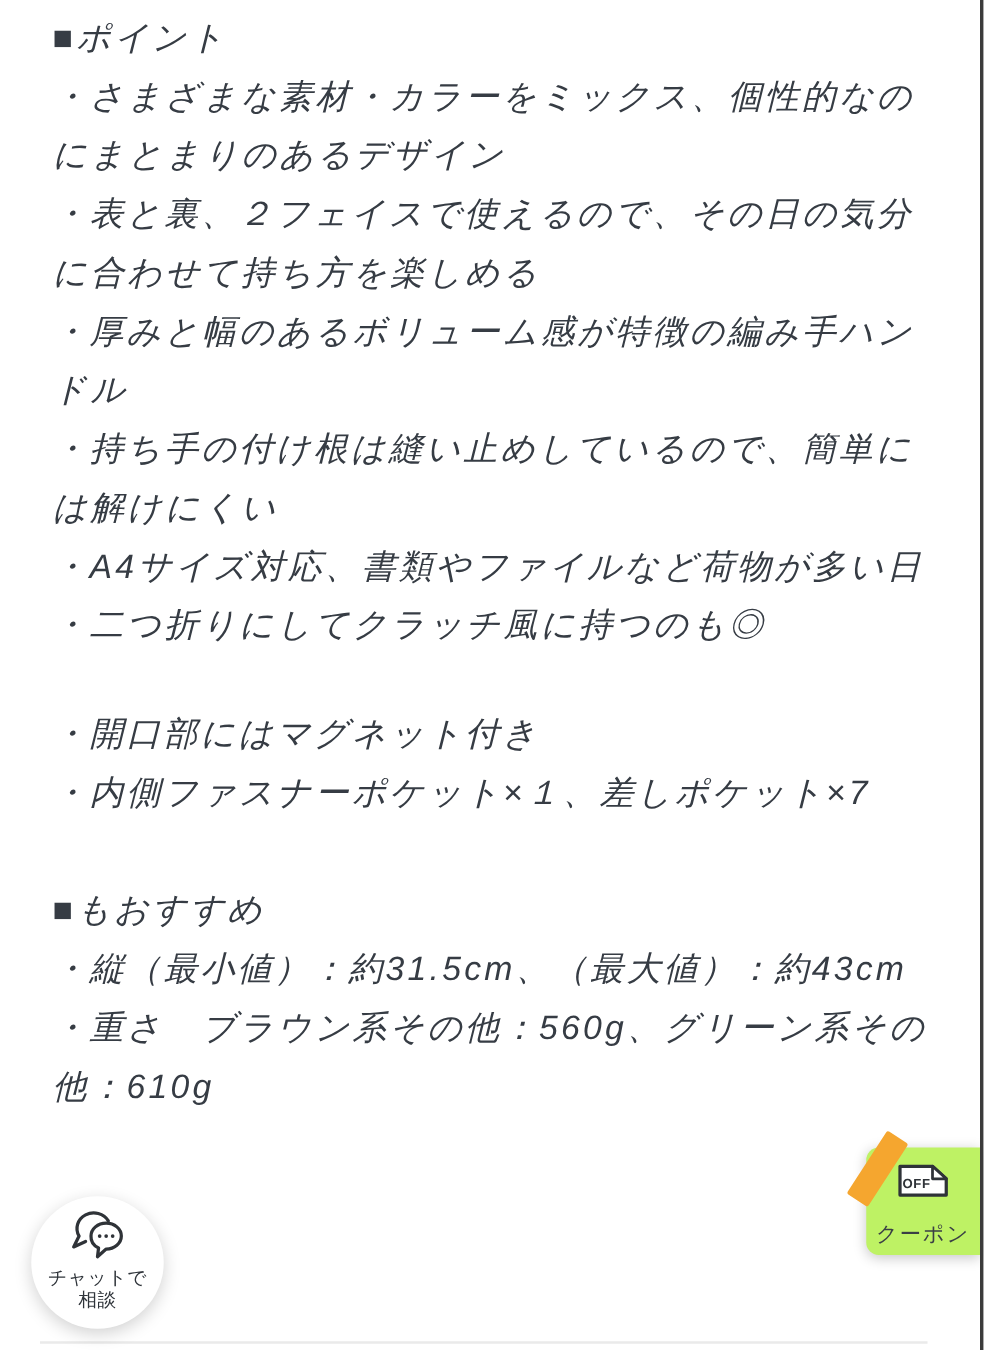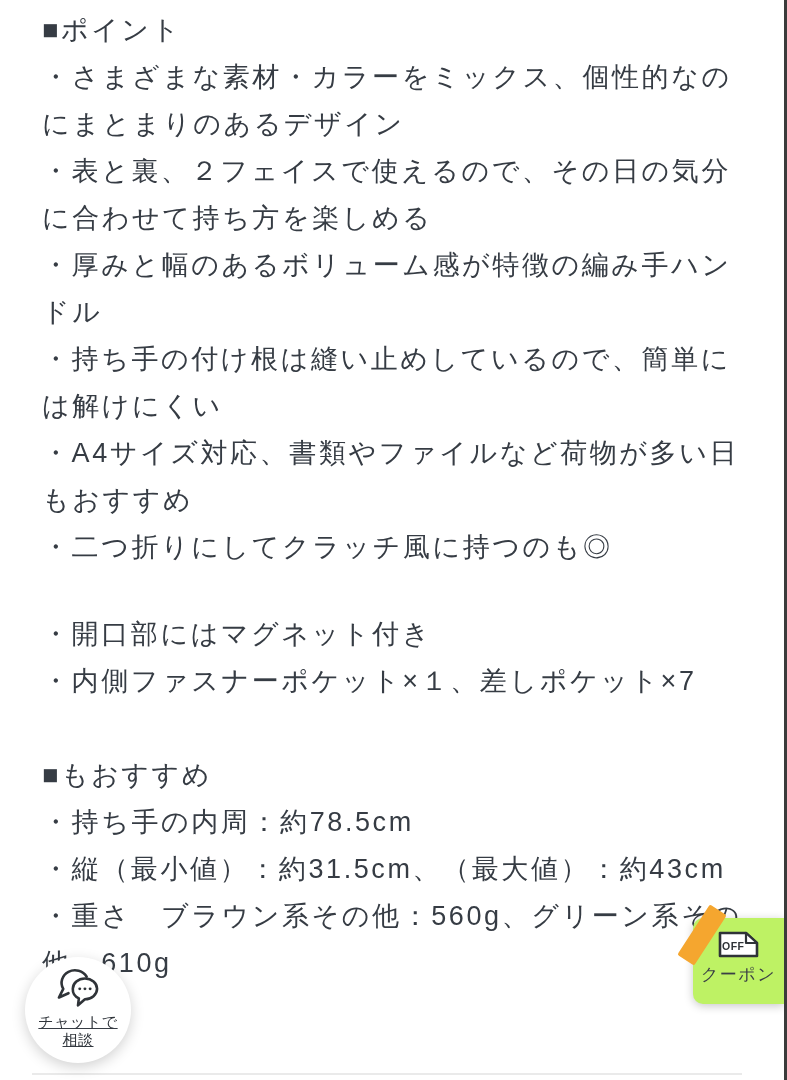--- a/index.html
+++ b/index.html
@@ -1,74 +1,72 @@
 <!DOCTYPE html>
 <html><head>
 <meta charset="utf-8">
 <style>
   html,body{margin:0;padding:0;background:#fff;}
   .screen{
     position:relative; width:787px; height:1080px; background:#ffffff;
     overflow:hidden; font-family:"Liberation Sans", sans-serif; color:#363c44;
   }
-  .content{position:absolute; left:42px; top:7px; width:740px;}
+  .content{position:absolute; left:42px; top:7px; width:740px;font-style:italic;}
   .line{height:47px; line-height:47px; font-size:27px; letter-spacing:2.6px;
         white-space:nowrap; color:#363c44;}
   .heading{font-weight:400;}
   .spacer-sm{height:40px;}
   .spacer{height:47px;}
   .divider{position:absolute; left:32px; top:1073px; width:710px; height:2px;
            background:#eaeaea;}
   .right-border{position:absolute; right:0; top:0; width:3px; height:1080px;
                 background:#3b3b3b; z-index:40;}
 
   
   .chat-btn{position:absolute; left:25px; top:957px; width:106px; height:106px;
             border-radius:50%; background:#ffffff; z-index:30;
             box-shadow:0 4px 14px rgba(0,0,0,0.18); text-align:center;
-            cursor:pointer;text-decoration:underline;}
+            cursor:pointer;}
   .chat-btn svg{margin-top:10px;}
   .chat-label{font-size:15px; line-height:18px; color:#2f343a;
               letter-spacing:0.5px; margin-top:0px;}
 
   
   .coupon-btn{position:absolute; left:693px; top:918px; width:91px; height:86px;
               background:#bef264; border-radius:10px 0 0 10px; z-index:25;
               box-shadow:0 2px 10px rgba(0,0,0,0.22); text-align:center;
               cursor:pointer;}
   .ribbon{position:absolute; left:-1px; top:-13px; width:20px; height:60px;
           background:#F5A62F; transform:rotate(33deg); border-radius:2px;}
   .coupon-btn svg{margin-top:11px;}
   .coupon-label{font-size:17px; color:#3a3f45; letter-spacing:1.5px;
-                margin-top:0;}
+                margin-top:12px;}
 </style>
 </head>
 <body>
 
 <div class="screen">
 
   <div class="content">
       <div class="line heading">■ポイント</div>
       <div class="line body">・さまざまな素材・カラーをミックス、個性的なの</div>
       <div class="line body">にまとまりのあるデザイン</div>
       <div class="line body">・表と裏、２フェイスで使えるので、その日の気分</div>
       <div class="line body">に合わせて持ち方を楽しめる</div>
       <div class="line body">・厚みと幅のあるボリューム感が特徴の編み手ハン</div>
       <div class="line body">ドル</div>
       <div class="line body">・持ち手の付け根は縫い止めしているので、簡単に</div>
       <div class="line body">は解けにくい</div>
       <div class="line body">・A4サイズ対応、書類やファイルなど荷物が多い日</div>
-      <div class="line body">もおすすめ</div>
       <div class="line body">・二つ折りにしてクラッチ風に持つのも◎</div>
       <div class="line spacer-sm"></div>
       <div class="line body">・開口部にはマグネット付き</div>
       <div class="line body">・内側ファスナーポケット×１、差しポケット×7</div>
       <div class="line spacer"></div>
       <div class="line heading">■もおすすめ</div>
-      <div class="line body">・持ち手の内周：約78.5cm</div>
       <div class="line body">・縦（最小値）：約31.5cm、（最大値）：約43cm</div>
       <div class="line body">・重さ　ブラウン系その他：560g、グリーン系その</div>
       <div class="line body">他：610g</div>
     </div>
 
   <div class="divider"></div>
 
   <div class="chat-btn">
     <svg width="52" height="42" viewBox="0 0 60 48" fill="none" stroke="#2f3338" stroke-width="3" stroke-linecap="round" stroke-linejoin="round">
       <path d="M40 11 A15 14 0 1 0 13 25 L8 35 L19 30"></path>

